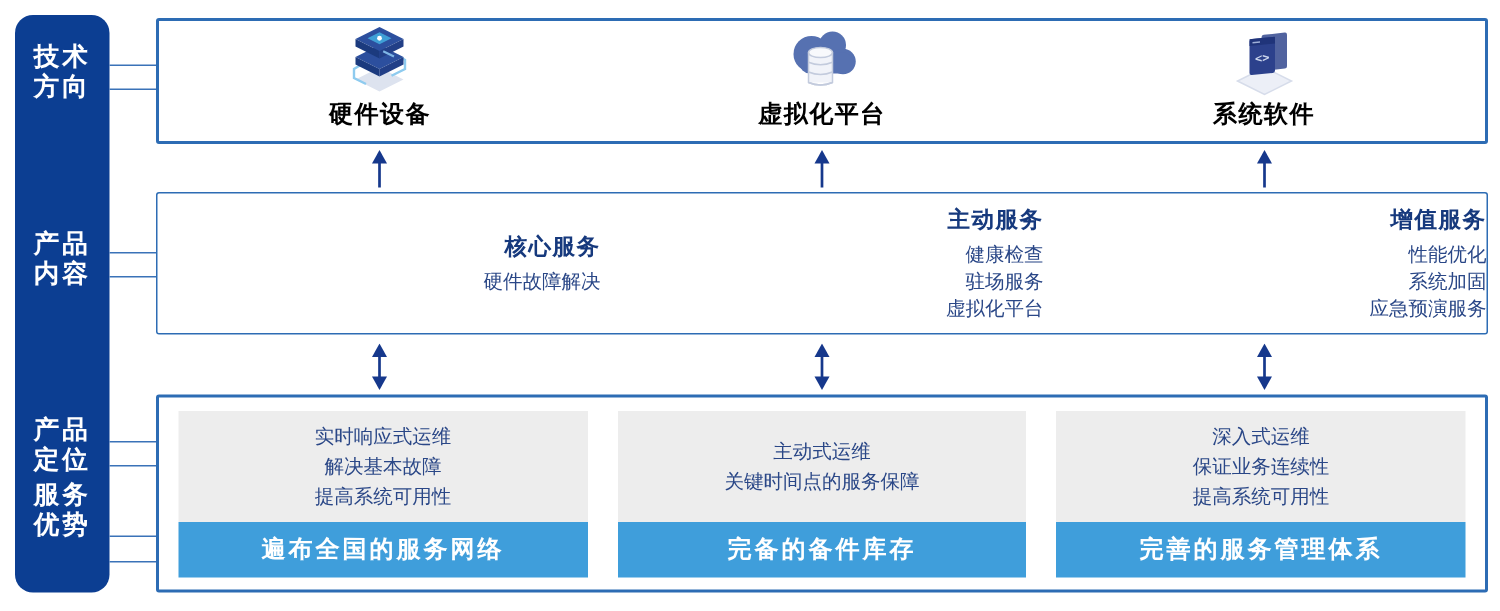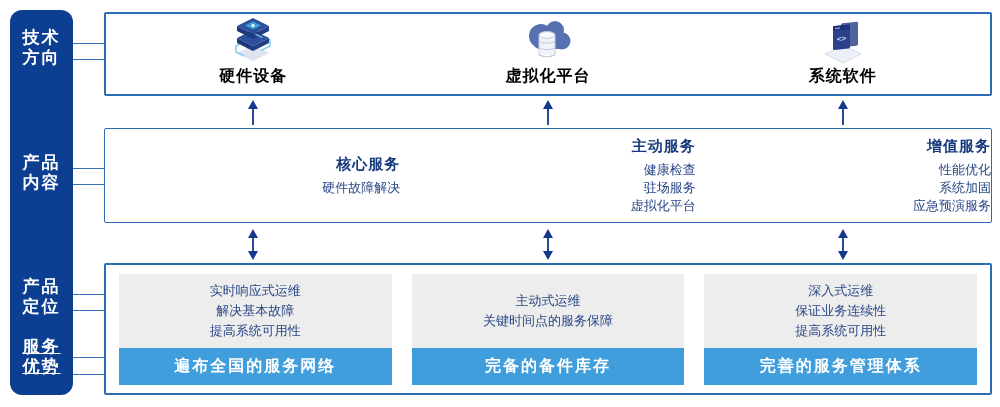--- a/index.html
+++ b/index.html
@@ -1,21 +1,21 @@
 <!DOCTYPE html>
 <html><head>
 <meta charset="utf-8">
 <style>
   html,body{margin:0;padding:0;background:#ffffff;font-family:"Liberation Sans","DejaVu Sans",sans-serif;}
   .stage{position:relative;width:1000px;height:407px;background:#ffffff;overflow:hidden;}
 
   
   .sidebar{position:absolute;left:10px;top:10px;width:63px;height:385px;background:#0c3e92;border-radius:12px;}
   .side-label{position:absolute;left:10px;width:63px;text-align:center;color:#ffffff;font-weight:bold;font-size:17px;line-height:20px;letter-spacing:2px;}
-  .side-label.l1{top:28px;} .side-label.l2{top:153px;} .side-label.l3{top:277px;} .side-label.l4{top:337px;text-decoration:underline;}
+  .side-label.l1{top:28px;} .side-label.l2{top:153px;} .side-label.l3{top:277px;} .side-label.l4{top:320px;}
 
   
   .conn{position:absolute;left:73px;width:31px;height:0;border-top:1.5px solid #3a72b8;}
 
   
   .box{position:absolute;left:104px;width:888px;background:#ffffff;box-sizing:border-box;border:2px solid #2d6cb4;border-radius:2px;}
   .top-box{top:12px;height:84px;display:flex;}
   .mid-box{top:128px;height:95px;border-width:1.5px;display:flex;}
   .bottom-box{top:263px;height:132px;display:flex;gap:20px;padding:9px 13px 8px 13px;}
 

